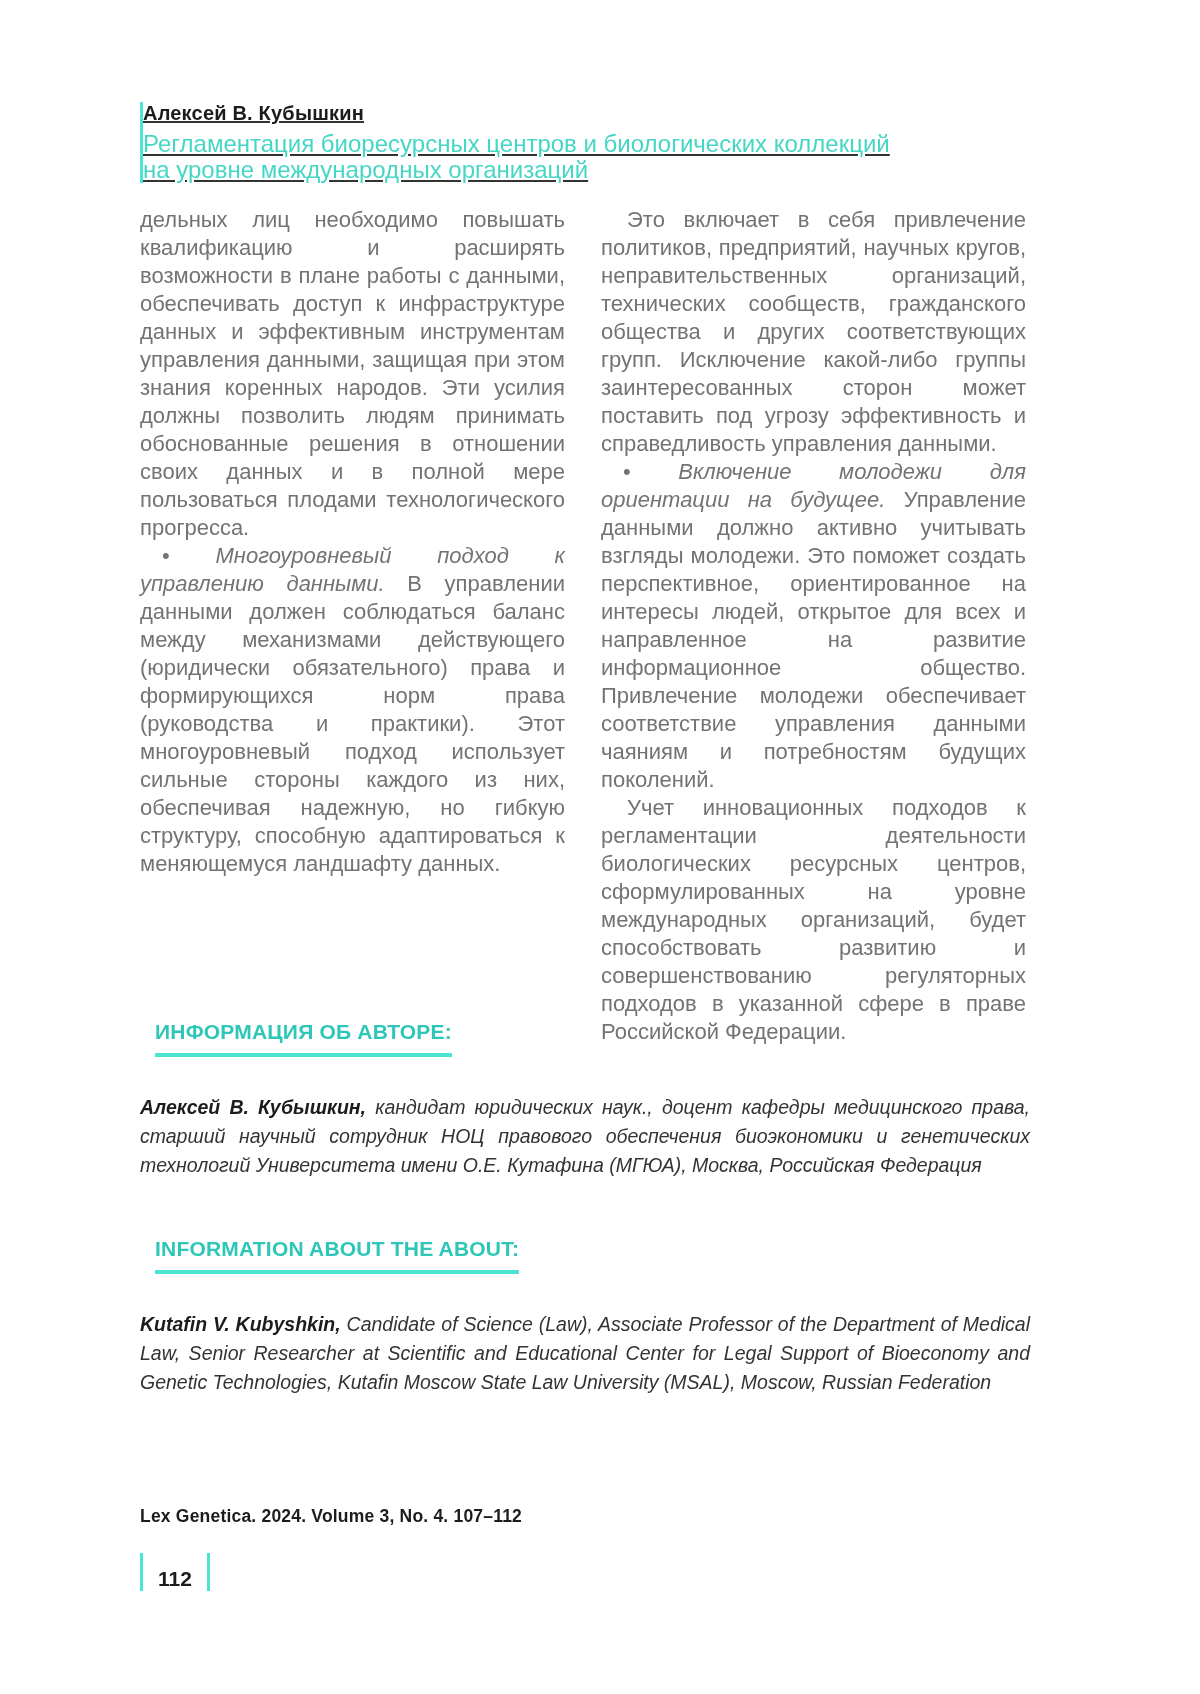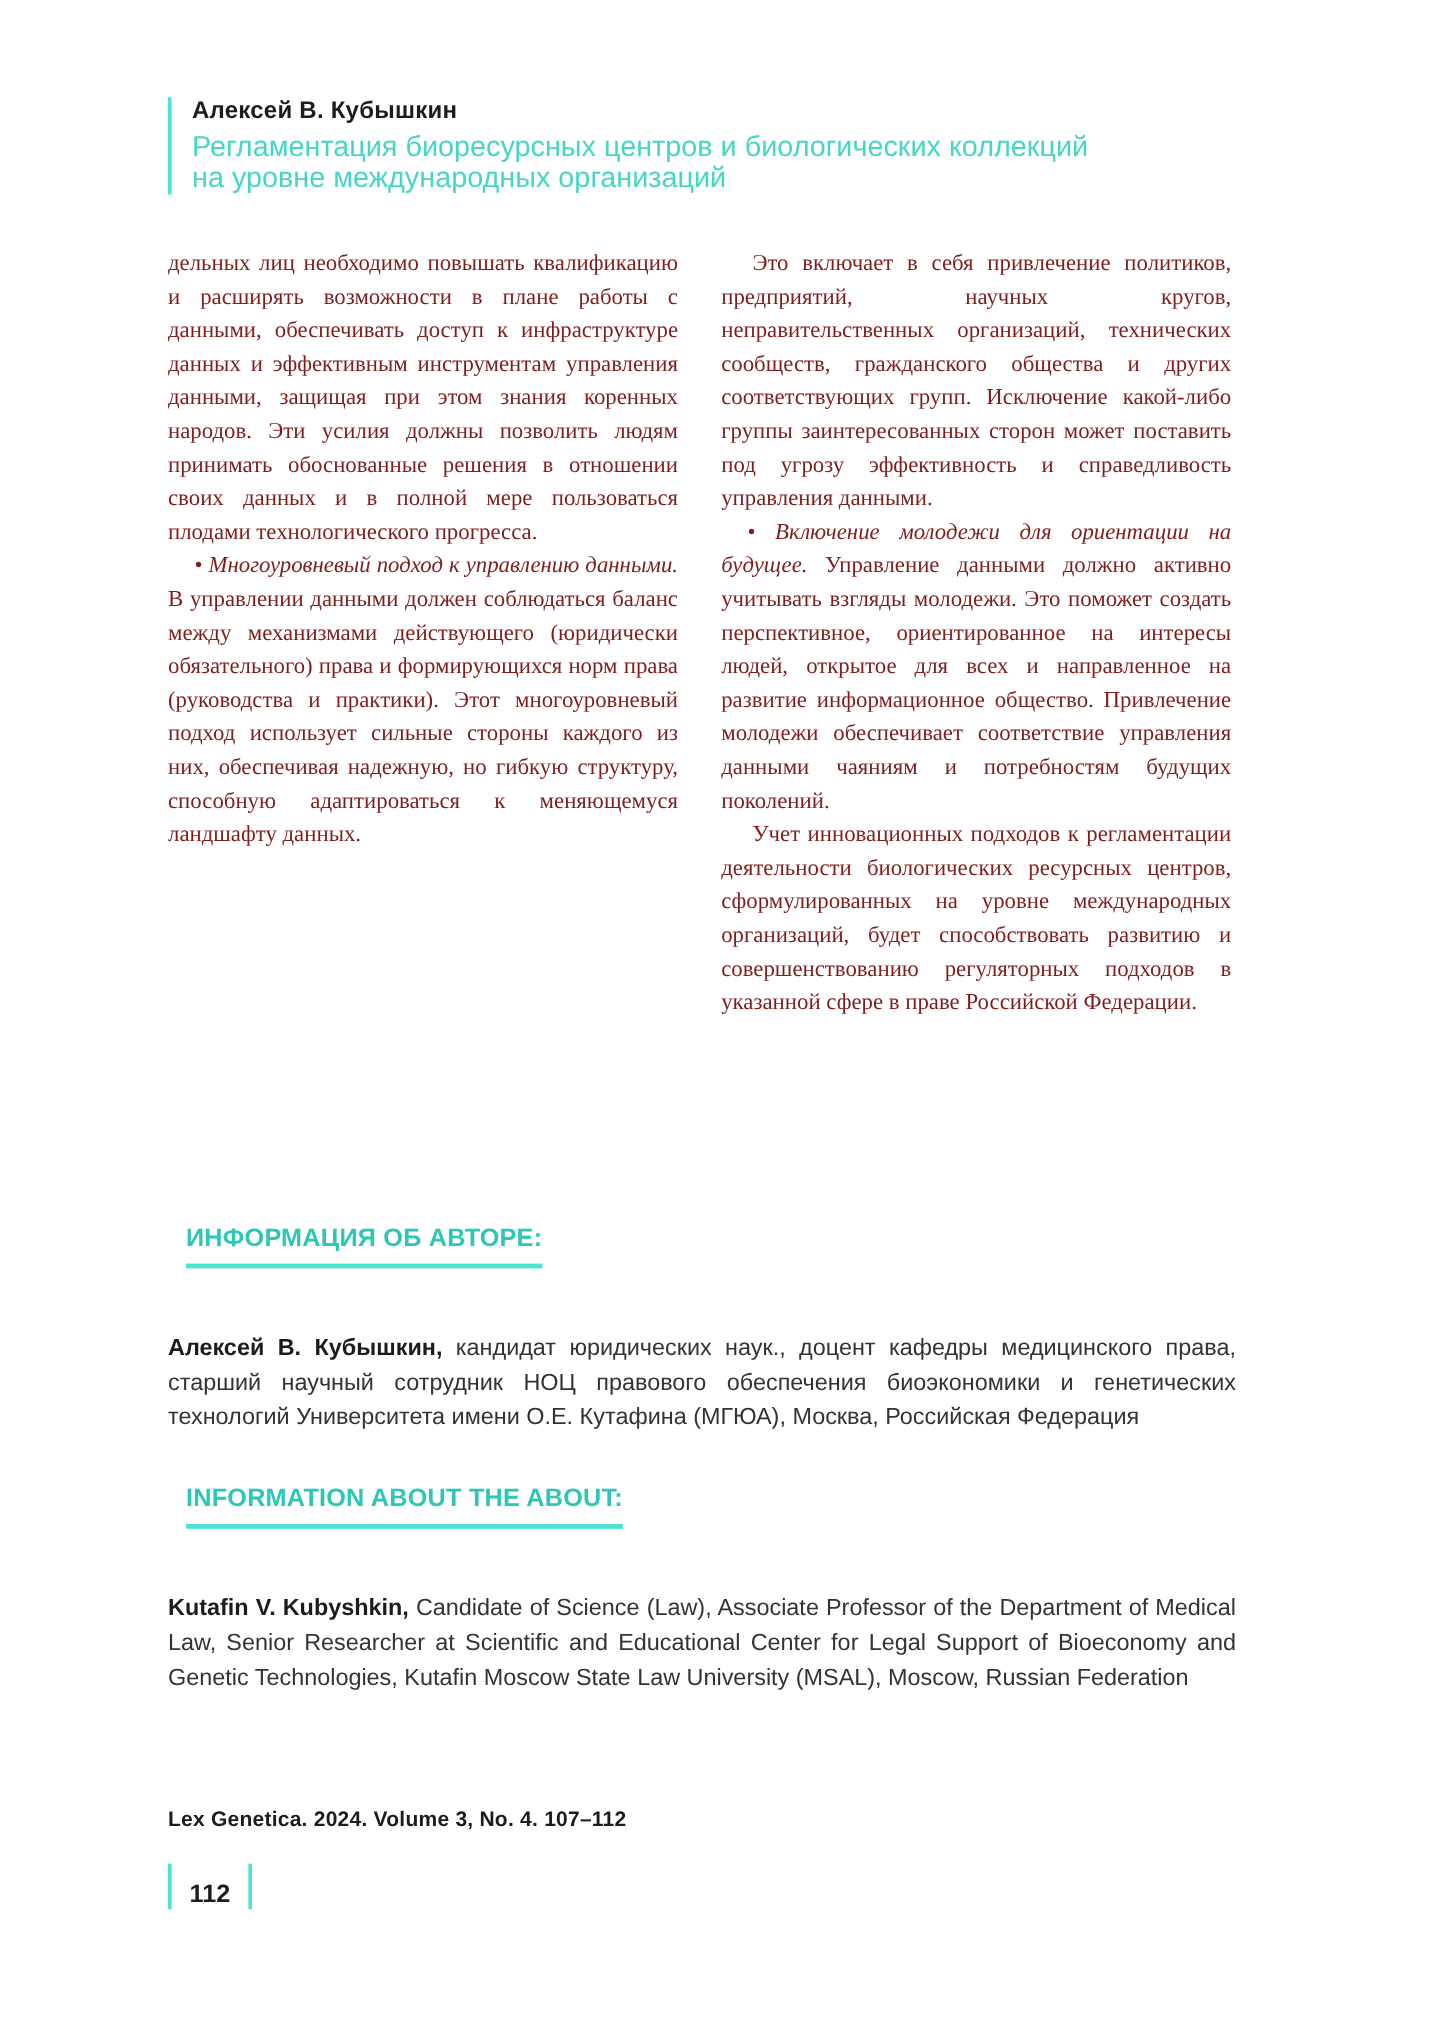--- a/index.html
+++ b/index.html
@@ -9,24 +9,24 @@
     height:1694px;
     background:#ffffff;
     font-family:"Liberation Sans", sans-serif;
     color:#333;
     overflow:hidden;
   }
 
   
   .article-header {
     position:absolute;
-    top:81px;
+    top:102px;
     left:140px;
     border-left:3px solid var(--accent, #4be3d1);
-    padding-left:17px;
+    text-decoration:underline;
   }
   .article-header .author {
     font-size:20px;
     font-weight:bold;
     color:#1c1c1c;
     margin:0 0 6px 0;
     letter-spacing:.2px;
   }
   .article-header .title-line {
     font-size:24px;
@@ -39,25 +39,24 @@
     position:absolute;
     top:206px;
     left:140px;
     width:886px;
     display:flex;
     gap:36px;
   }
   .col { width:425px; }
   .col p {
     margin:0;
-    font-size:19px;
+    font-size:22px;
     line-height:28px;
     text-align:justify;
-    color:#7f1d1d;
-    font-family:Liberation Serif, serif;
+    color:#737373;
   }
   .col p.indent { text-indent:26px; }
   .col p.bullet-par { text-indent:22px; }
   .col .lead { font-style:italic; }
   .col .bullet-mark { font-style:normal; }
 
   
   .info-section { position:absolute; left:140px; width:890px; }
   .info-ru { top:1005px; }
   .info-en { top:1222px; }
@@ -65,25 +64,26 @@
     display:inline-block;
     margin:15px;
     font-size:21px;
     font-weight:bold;
     color:var(--heading, #2ec6b7);
     letter-spacing:.2px;
     padding-bottom:9px;
     border-bottom:4px solid var(--accent, #4be3d1);
   }
   .info-section p {
-    margin:37px 0 0 0;
+    margin:21px 0 0 0;
     font-size:19.5px;
     line-height:29px;
     text-align:justify;
     color:#333;
+    font-style:italic;
   }
   .info-section .person-name { font-weight:bold; color:#1c1c1c; }
 
   
   .journal-ref {
     position:absolute;
     top:1506px;
     left:140px;
     font-size:17.5px;
     font-weight:bold;

